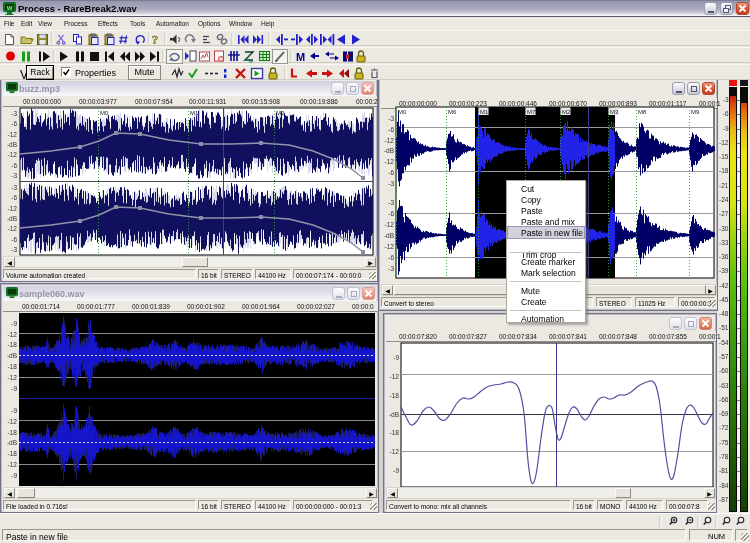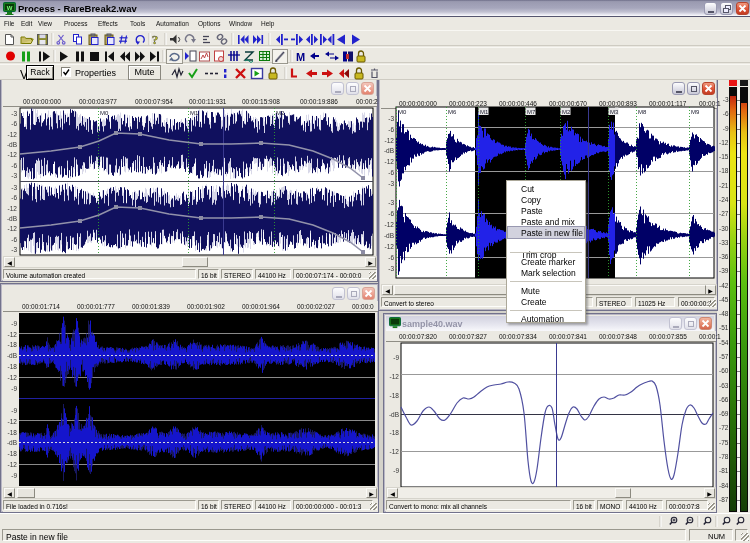--- a/index.html
+++ b/index.html
@@ -331,20 +331,28 @@
 <text x="728.5" y="473" class="mlab">-81</text>
 <rect x="737" y="471" width="3" height="1" fill="#777"></rect>
 <text x="728.5" y="488" class="mlab">-84</text>
 <rect x="737" y="486" width="3" height="1" fill="#777"></rect>
 <text x="728.5" y="502" class="mlab">-87</text>
 <rect x="737" y="500" width="3" height="1" fill="#777"></rect>
     </svg>
   </div>
 
   <div class="win" style="left:0;top:-2px;width:378px;height:204px">
+    <div class="ctitle-i">
+      <svg class="abs" style="left:3px;top:1px" width="12" height="12" viewBox="0 0 13 13">
+          <rect x="0.5" y="0.5" width="12" height="9" rx="1" fill="#1a7a1a" stroke="#063"></rect>
+          <rect x="2" y="2" width="9" height="6" fill="#0a3a0a"></rect>
+          <rect x="4" y="10" width="5" height="2" fill="#1a7a1a"></rect>
+        </svg>
+      <div class="ctxt-i">buzz.mp3</div>
+    </div>
     <div class="cbtn-i" style="left:330px">
         <div class="abs" style="left:3px;top:8px;width:6px;height:2px;background:#aab"></div>
       </div>
     <div class="cbtn-i" style="left:345px">
         <div class="abs" style="left:3px;top:3px;width:6px;height:6px;border:1px solid #aab"></div>
       </div>
     <div class="cbtn-i" style="left:360px;background:linear-gradient(180deg,#f3c6bb,#eca191 55%,#e2836f);border-color:#d8a396">
         <svg width="11" height="11" style="position:absolute;left:0;top:0">
           <path d="M2.5 2.5 L8.5 8.5 M8.5 2.5 L2.5 8.5" stroke="#fff" stroke-width="1.8"></path>
         </svg>
@@ -416,20 +424,28 @@
       <div class="pane" style="left:0;width:193px">Volume automation created</div>
       <div class="pane" style="left:195px;width:21px">16 bit</div>
       <div class="pane" style="left:218px;width:32px">STEREO</div>
       <div class="pane" style="left:252px;width:36px">44100 Hz</div>
       <div class="pane" style="left:290px;width:84px">00:00:07:174 - 00:00:0</div>
         <div class="abs" style="right:1px;bottom:2px;width:7px;height:7px;background:repeating-linear-gradient(135deg,#fff 0,#fff 1px,#989589 1px,#989589 2px,transparent 2px,transparent 3px)"></div>
     </div>
   </div>
 
   <div class="win" style="left:0;top:203px;width:379px;height:230px">
+    <div class="ctitle-i">
+      <svg class="abs" style="left:3px;top:1px" width="12" height="12" viewBox="0 0 13 13">
+          <rect x="0.5" y="0.5" width="12" height="9" rx="1" fill="#1a7a1a" stroke="#063"></rect>
+          <rect x="2" y="2" width="9" height="6" fill="#0a3a0a"></rect>
+          <rect x="4" y="10" width="5" height="2" fill="#1a7a1a"></rect>
+        </svg>
+      <div class="ctxt-i">sample060.wav</div>
+    </div>
     <div class="cbtn-i" style="left:331px">
         <div class="abs" style="left:3px;top:8px;width:6px;height:2px;background:#aab"></div>
       </div>
     <div class="cbtn-i" style="left:346px">
         <div class="abs" style="left:3px;top:3px;width:6px;height:6px;border:1px solid #aab"></div>
       </div>
     <div class="cbtn-i" style="left:361px;background:linear-gradient(180deg,#f3c6bb,#eca191 55%,#e2836f);border-color:#d8a396">
         <svg width="11" height="11" style="position:absolute;left:0;top:0">
           <path d="M2.5 2.5 L8.5 8.5 M8.5 2.5 L2.5 8.5" stroke="#fff" stroke-width="1.8"></path>
         </svg>
@@ -592,28 +608,20 @@
       <div class="pane" style="left:0;width:182px">Convert to stereo</div>
       <div class="pane" style="left:184px;width:28px">16 bit</div>
       <div class="pane" style="left:215px;width:36px">STEREO</div>
       <div class="pane" style="left:254px;width:40px">11025 Hz</div>
       <div class="pane" style="left:297px;width:37px">00:00:00:3</div>
         <div class="abs" style="right:1px;bottom:2px;width:7px;height:7px;background:repeating-linear-gradient(135deg,#fff 0,#fff 1px,#989589 1px,#989589 2px,transparent 2px,transparent 3px)"></div>
     </div>
   </div>
 
   <div class="win" style="left:383px;top:233px;width:334px;height:200px">
-    <div class="ctitle-i">
-      <svg class="abs" style="left:3px;top:1px" width="12" height="12" viewBox="0 0 13 13">
-          <rect x="0.5" y="0.5" width="12" height="9" rx="1" fill="#1a7a1a" stroke="#063"></rect>
-          <rect x="2" y="2" width="9" height="6" fill="#0a3a0a"></rect>
-          <rect x="4" y="10" width="5" height="2" fill="#1a7a1a"></rect>
-        </svg>
-      <div class="ctxt-i">sample40.wav</div>
-    </div>
     <div class="cbtn-i" style="left:285px">
         <div class="abs" style="left:3px;top:8px;width:6px;height:2px;background:#aab"></div>
       </div>
     <div class="cbtn-i" style="left:300px">
         <div class="abs" style="left:3px;top:3px;width:6px;height:6px;border:1px solid #aab"></div>
       </div>
     <div class="cbtn-i" style="left:315px;background:linear-gradient(180deg,#f2b49e,#e48a70 55%,#d4664c);border-color:#cc8872">
         <svg width="11" height="11" style="position:absolute;left:0;top:0">
           <path d="M2.5 2.5 L8.5 8.5 M8.5 2.5 L2.5 8.5" stroke="#fff" stroke-width="1.8"></path>
         </svg>

